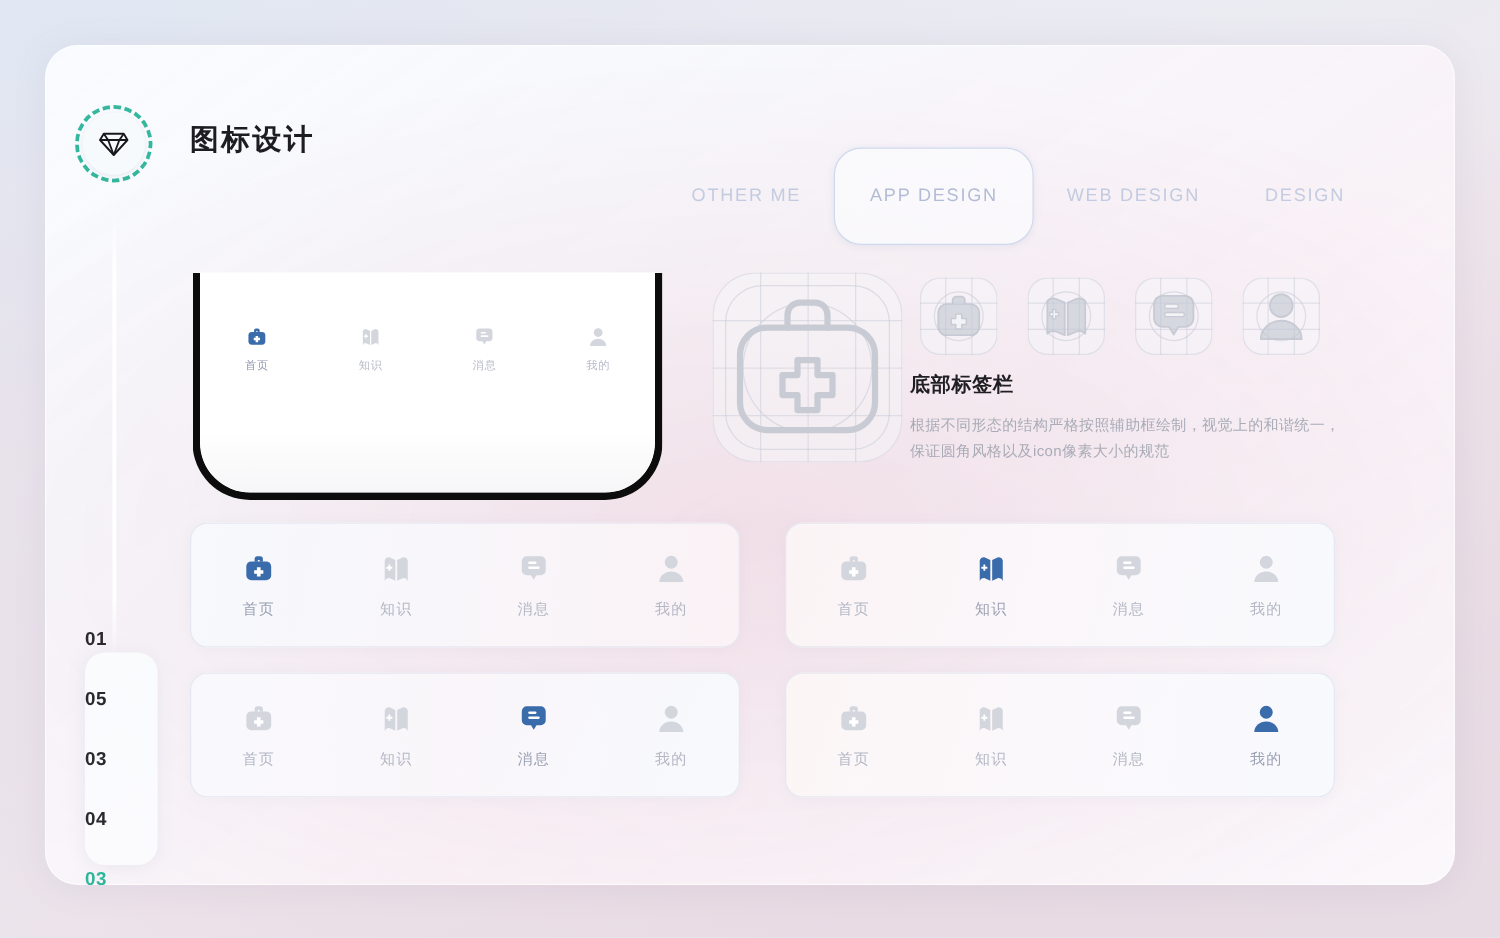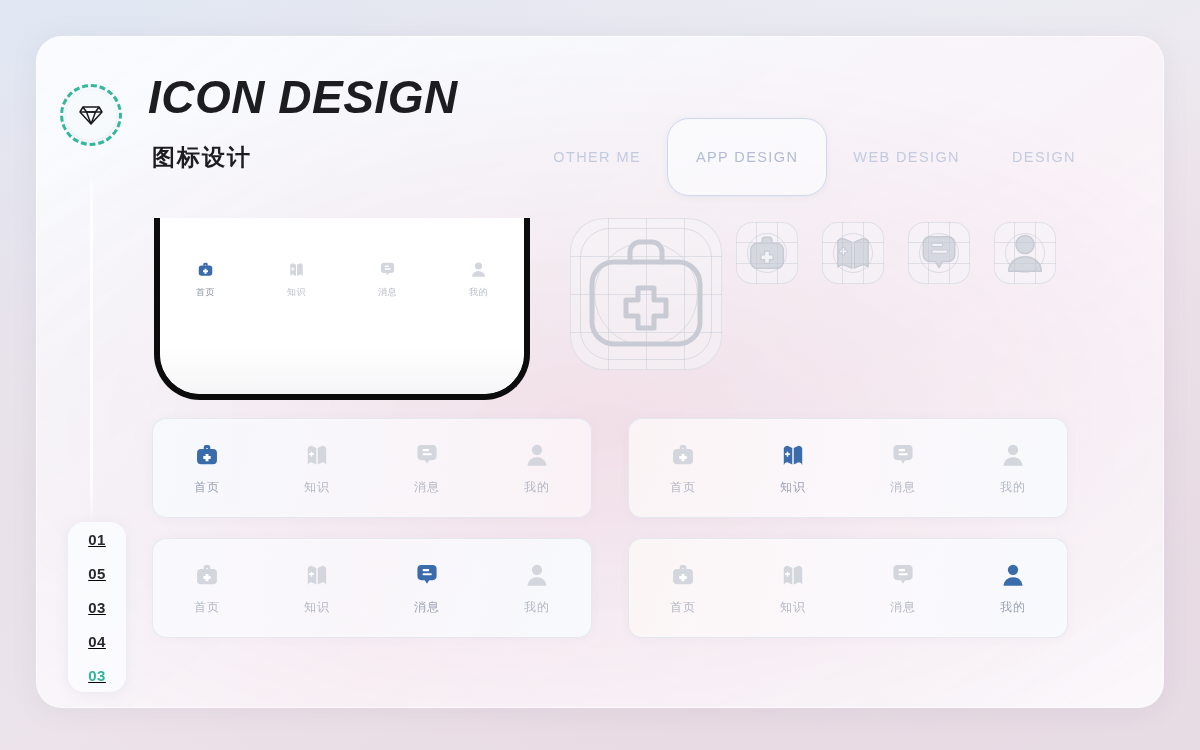--- a/index.html
+++ b/index.html
@@ -86,23 +86,22 @@
   }
 
   
   #pager {
     position:absolute; left:32px; top:486px;
     width:58px; height:170px;
     border-radius:16px;
     background:rgba(251,252,254,.88);
     box-shadow:0 2px 14px rgba(140,155,185,.13);
     display:flex; flex-direction:column;
-    align-items:center; justify-content:center; gap:7px;
+    justify-content:center; gap:21px;
     padding:10px 0;
-    text-decoration:underline;
   }
   .pager-item {
     font-size:15px; font-weight:700; color:#2a2a2e;
     letter-spacing:.5px; line-height:1; padding:6px 0; cursor:pointer;
   }
   .pager-item.active { color:#2eb69a; }
 
   
   #phone {
     position:absolute; left:118px; top:182px;
@@ -207,21 +206,20 @@
               <path d="M5 4 L8.5 9 L13 21"></path>
               <path d="M21 4 L17.5 9 L13 21"></path>
               <path d="M8.5 9 L17.5 9"></path>
             </g>
           </svg>
         </span>
       </div>
     </div>
 
     <div id="brand">
-      <div id="brand-title">ICON DESIGN</div>
       <div id="brand-sub">图标设计</div>
     </div>
 
     <div id="nav">
         <div class="nav-item">OTHER ME</div>
         <div class="nav-item active">APP DESIGN</div>
         <div class="nav-item">WEB DESIGN</div>
         <div class="nav-item">DESIGN</div>
       </div>
   </div>
@@ -375,20 +373,24 @@
       </div>
       <svg width="46" height="46" viewBox="0 0 152 152">
         <g fill="#d6d8e0" stroke="#c8cbd4" stroke-width="5" stroke-linejoin="round">
           <circle cx="76" cy="48" r="30"></circle>
           <path d="M22 136 a54 48 0 0 1 108 0 z"></path>
         </g>
       </svg>
     </div>
   </div>
 
+  <div id="desc">
+    <div id="desc-title">底部标签栏</div>
+    <div id="desc-body">根据不同形态的结构严格按照辅助框绘制，视觉上的和谐统一，保证圆角风格以及icon像素大小的规范</div>
+  </div>
 
   <div class="tabcard" id="tabcard-0">
       <div class="tab on">
         <span>
           <svg width="28" height="28" viewBox="0 0 152 152">
       <g fill="#3a6bab">
         <rect x="22" y="44" width="108" height="82" rx="22"></rect>
         <path d="M58 46 v-12 a12 12 0 0 1 12 -12 h12 a12 12 0 0 1 12 12 v12 h-14 v-8 h-8 v8 z"></path>
       </g>
       <path d="M68 70 h16 v12 h12 v16 h-12 v12 h-16 v-12 h-12 v-16 h12 z" fill="#ffffff"></path>

